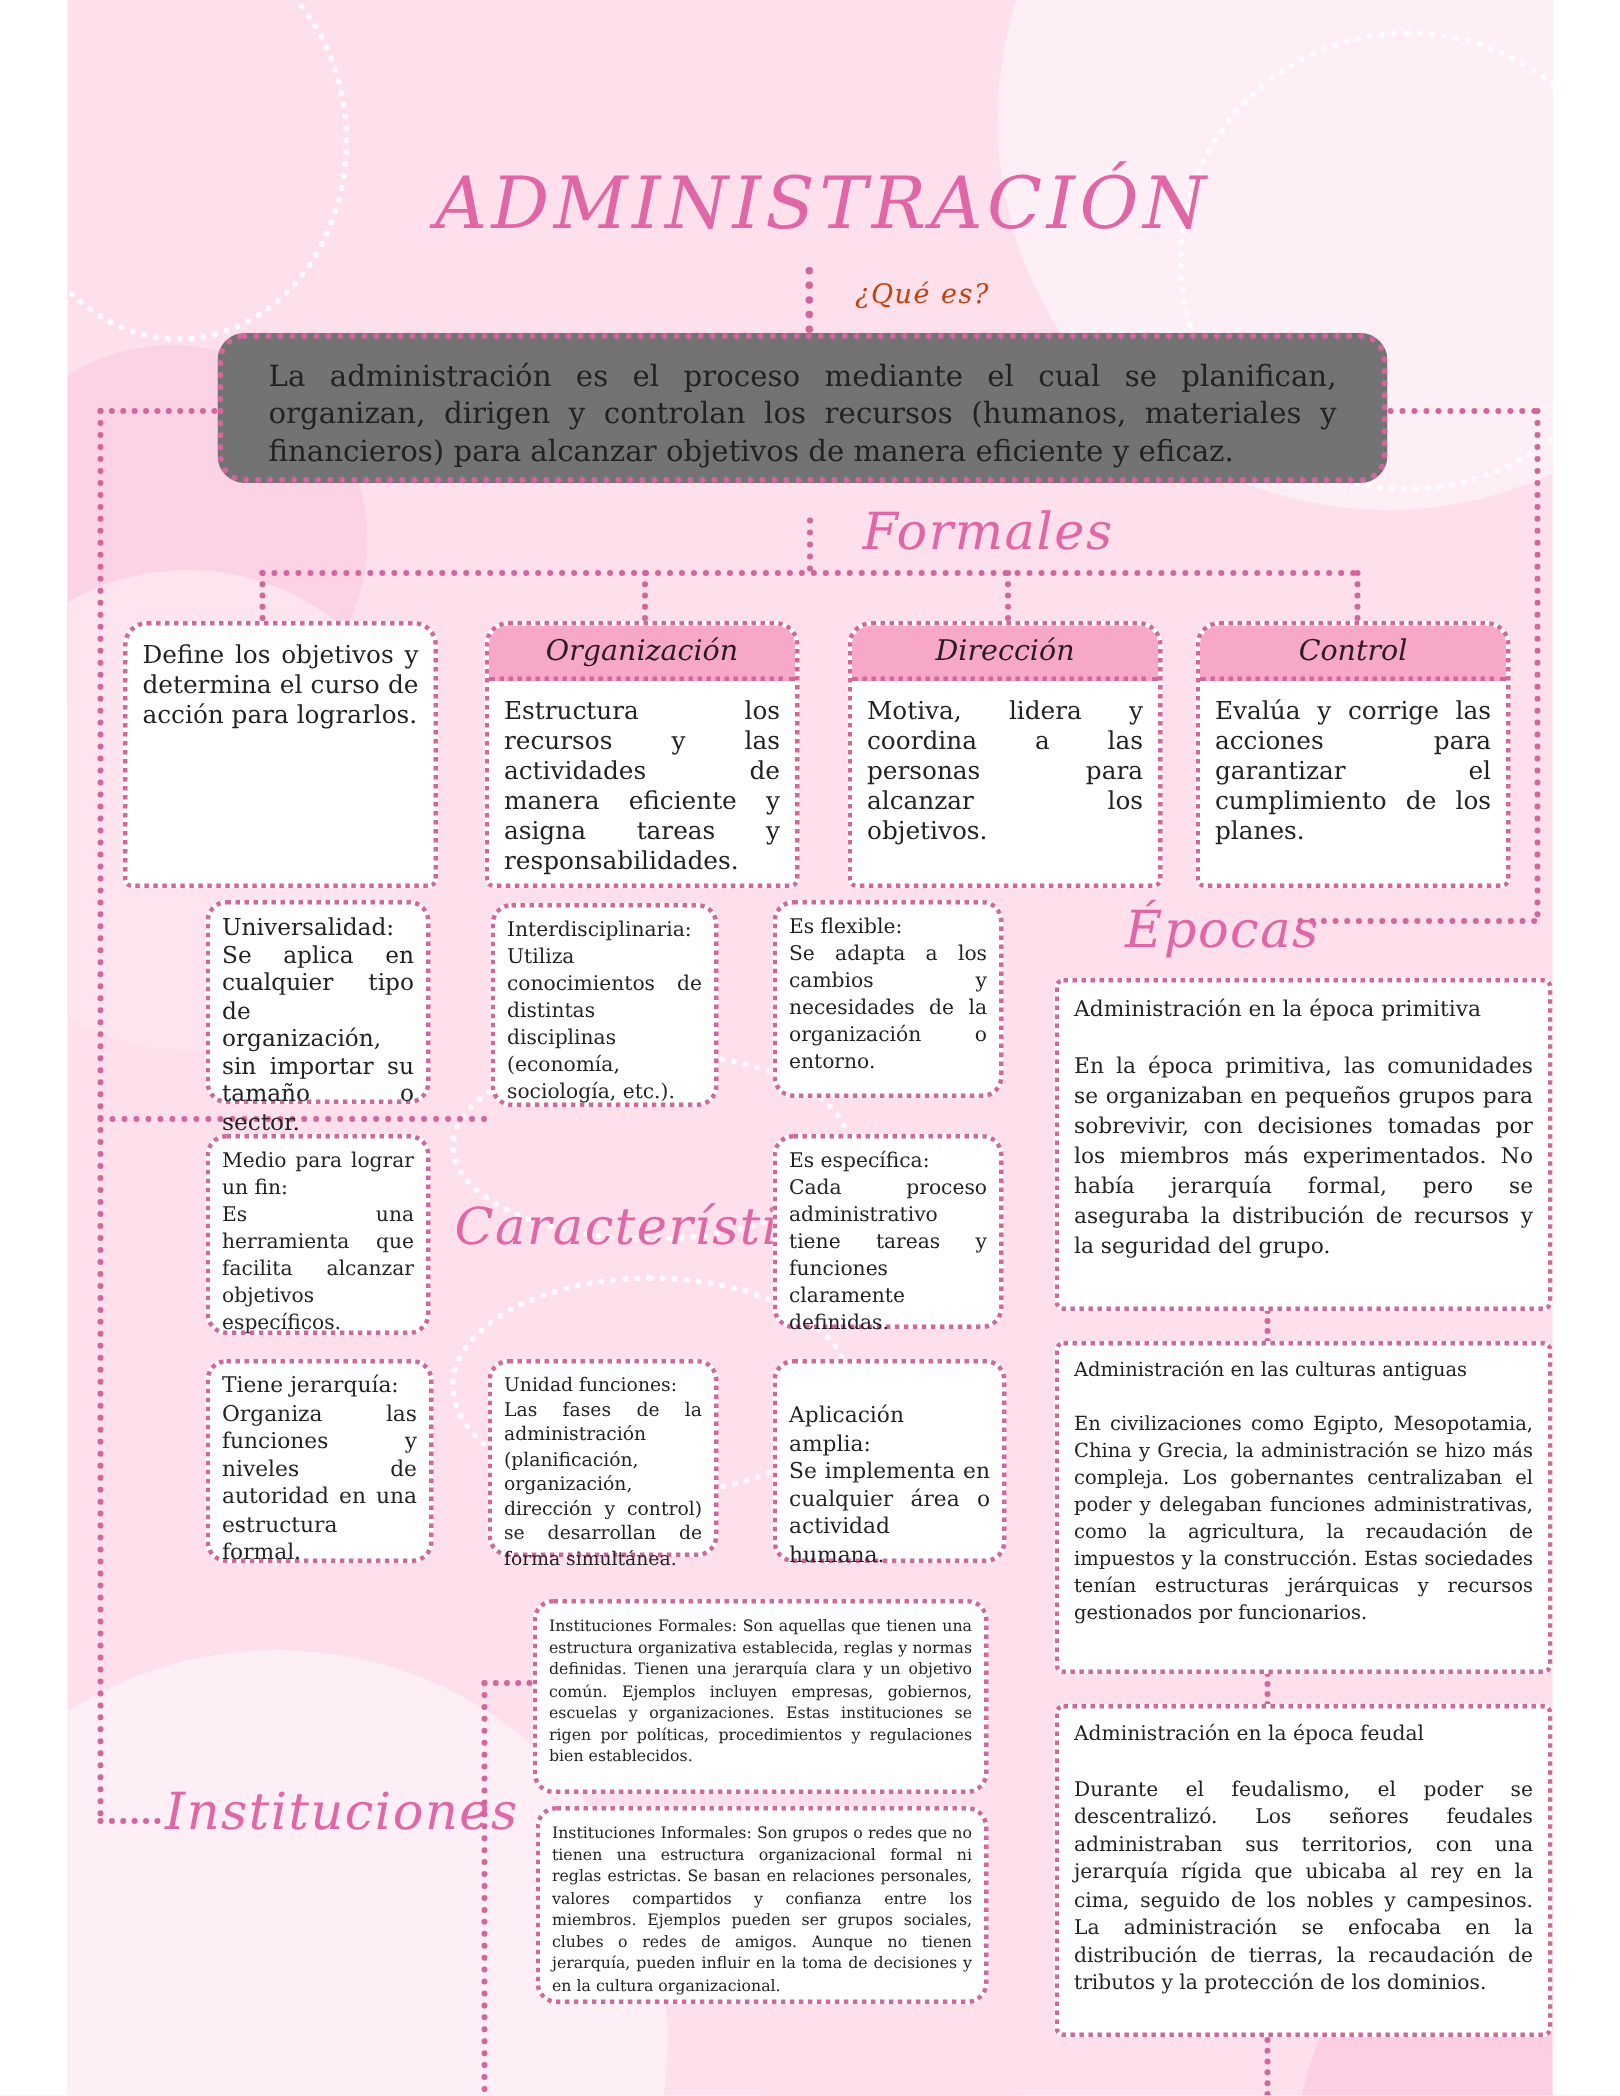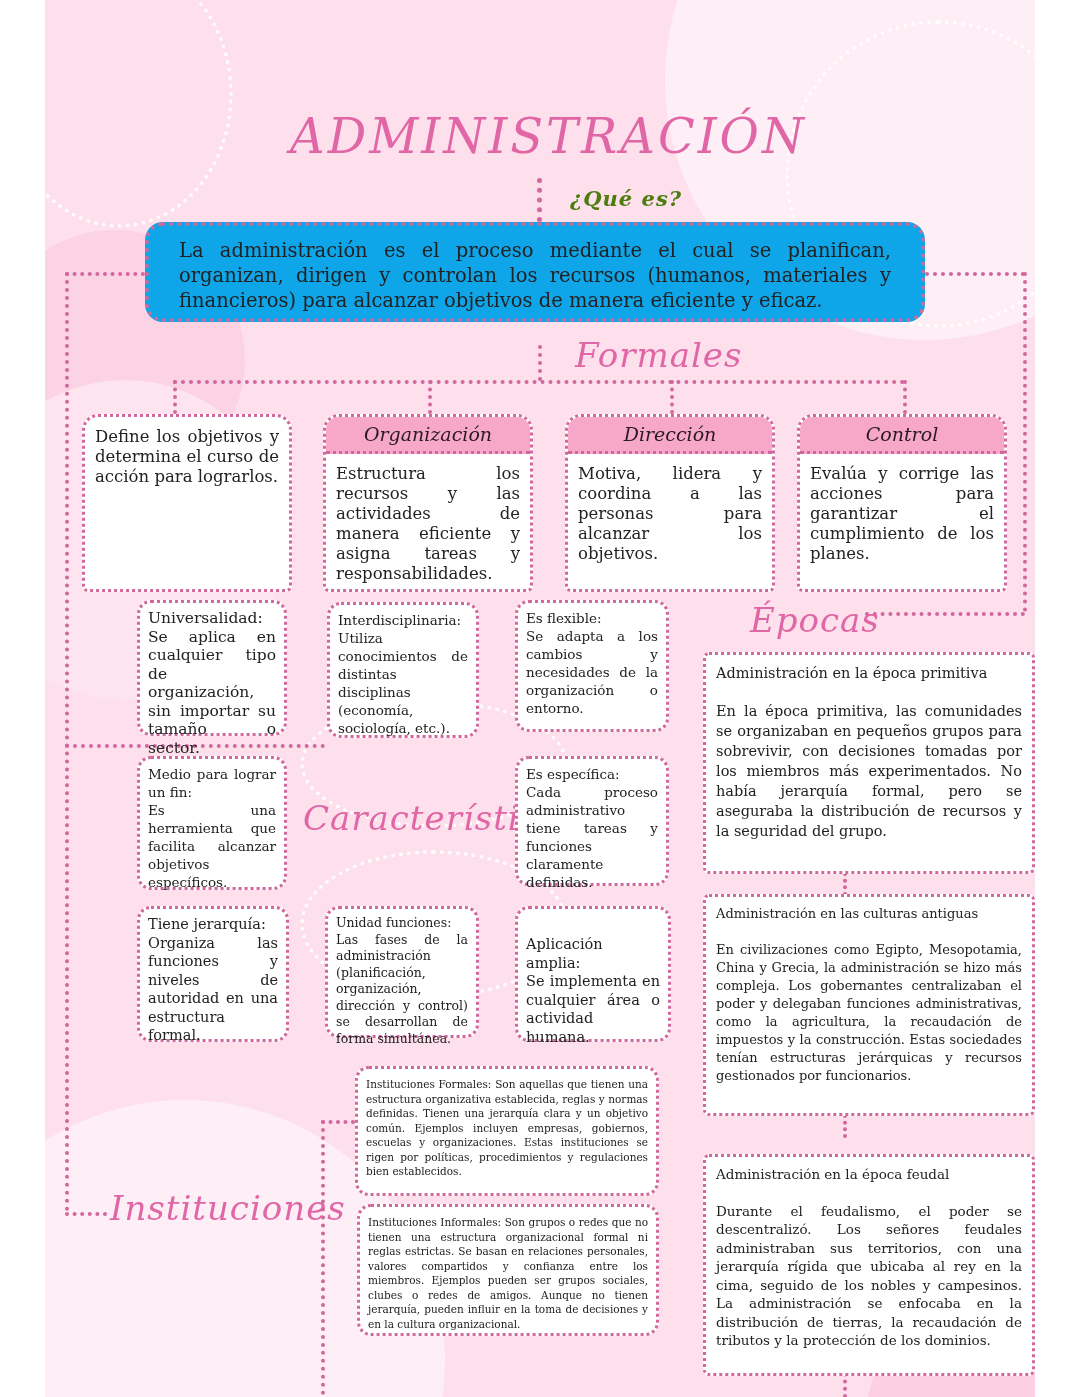--- a/index.html
+++ b/index.html
@@ -18,28 +18,28 @@
   .b4 { left: 820px; top: 1250px; width: 360px; height: 360px; background: #fcd0e2; }
   .b5 { left: -80px; top: 380px; width: 320px; height: 320px; background: #fde4ef; }
   .deco-dash { position: absolute; border: 4px dotted rgba(255,255,255,0.85); border-radius: 50%; }
 
   .abs { position: absolute; }
   .script {
     font-family: "DejaVu Serif", serif; font-style: italic; color: #e066a6; font-weight: normal;
     letter-spacing: 1px;
   }
   .title { left: 245px; top: 108px; font-size: 48px; letter-spacing: 3px; }
-  .que { left: 525px; top: 186px; font-size: 21px; color: #4d7c0f; font-style: italic; font-weight: bold; }
+  .que { left: 525px; top: 186px; font-size: 18px; color: #c2410c; font-style: italic; }
 
   .dots-h { position: absolute; height: 0; border-top: 4px dotted #d1679c; }
   .dots-v { position: absolute; width: 0; border-left: 4px dotted #d1679c; }
 
   .def-box {
     position: absolute; left: 100px; top: 222px; width: 780px; height: 100px;
-    background: #0ea5e9; border: 4px dotted #d1679c; border-radius: 18px;
+    background: #737373; border: 4px dotted #d1679c; border-radius: 18px;
     box-sizing: border-box; padding: 12px 30px;
     font-size: 19.5px; line-height: 25px; color: #222; text-align: justify;
   }
 
   .obj-label { left: 530px; top: 335px; font-size: 34px; }
 
   .card {
     position: absolute; top: 414px; width: 210px; height: 178px; box-sizing: border-box;
     border: 3px dotted #d1679c; border-radius: 16px 16px 6px 6px; background: #fff; overflow: hidden;
   }
@@ -180,17 +180,17 @@
   <div class="dots-v" style="left:798px;top:1358px;height:40px;"></div>
 
   <div class="epoca-box ep-1" style="top:652px;height:222px;">
     <span class="ep-title">Administración en la época primitiva</span>
     <span>En la época primitiva, las comunidades se organizaban en pequeños grupos para sobrevivir, con decisiones tomadas por los miembros más experimentados. No había jerarquía formal, pero se aseguraba la distribución de recursos y la seguridad del grupo.</span>
   </div>
   <div class="epoca-box ep-2" style="top:894px;height:222px;">
     <span class="ep-title">Administración en las culturas antiguas</span>
     <span>En civilizaciones como Egipto, Mesopotamia, China y Grecia, la administración se hizo más compleja. Los gobernantes centralizaban el poder y delegaban funciones administrativas, como la agricultura, la recaudación de impuestos y la construcción. Estas sociedades tenían estructuras jerárquicas y recursos gestionados por funcionarios.</span>
   </div>
-  <div class="epoca-box ep-3" style="top:1136px;height:222px;margin-top:18px;">
+  <div class="epoca-box ep-3" style="top:1136px;height:222px;">
     <span class="ep-title">Administración en la época feudal</span>
     <span>Durante el feudalismo, el poder se descentralizó. Los señores feudales administraban sus territorios, con una jerarquía rígida que ubicaba al rey en la cima, seguido de los nobles y campesinos. La administración se enfocaba en la distribución de tierras, la recaudación de tributos y la protección de los dominios.</span>
   </div>
 </div>
 
 </body></html>

